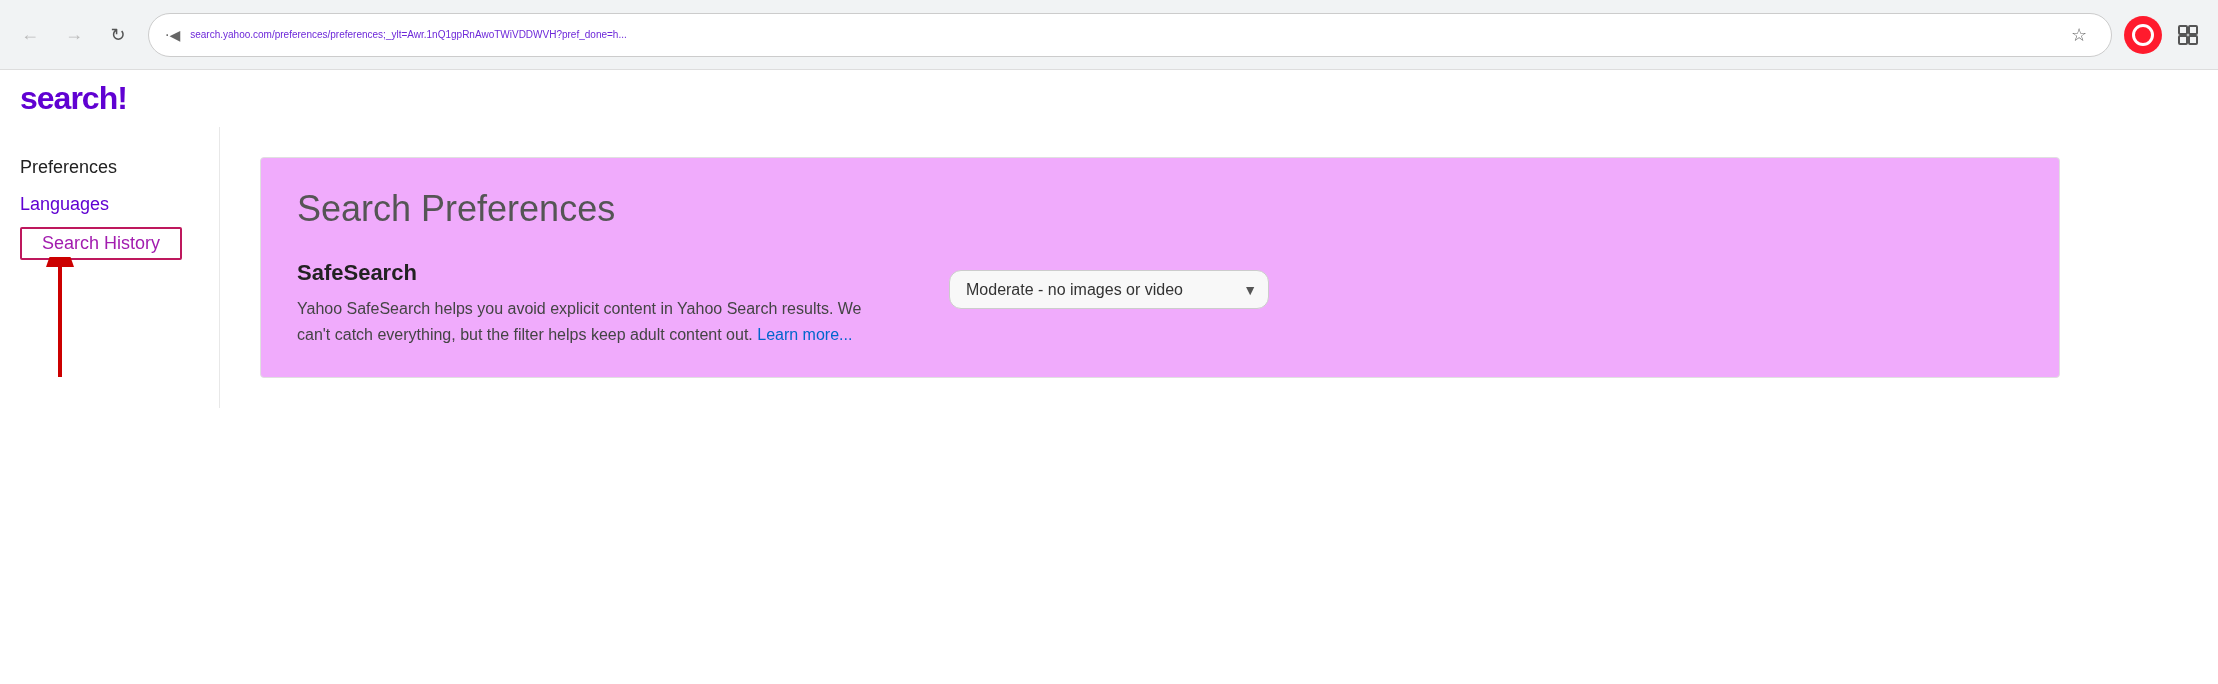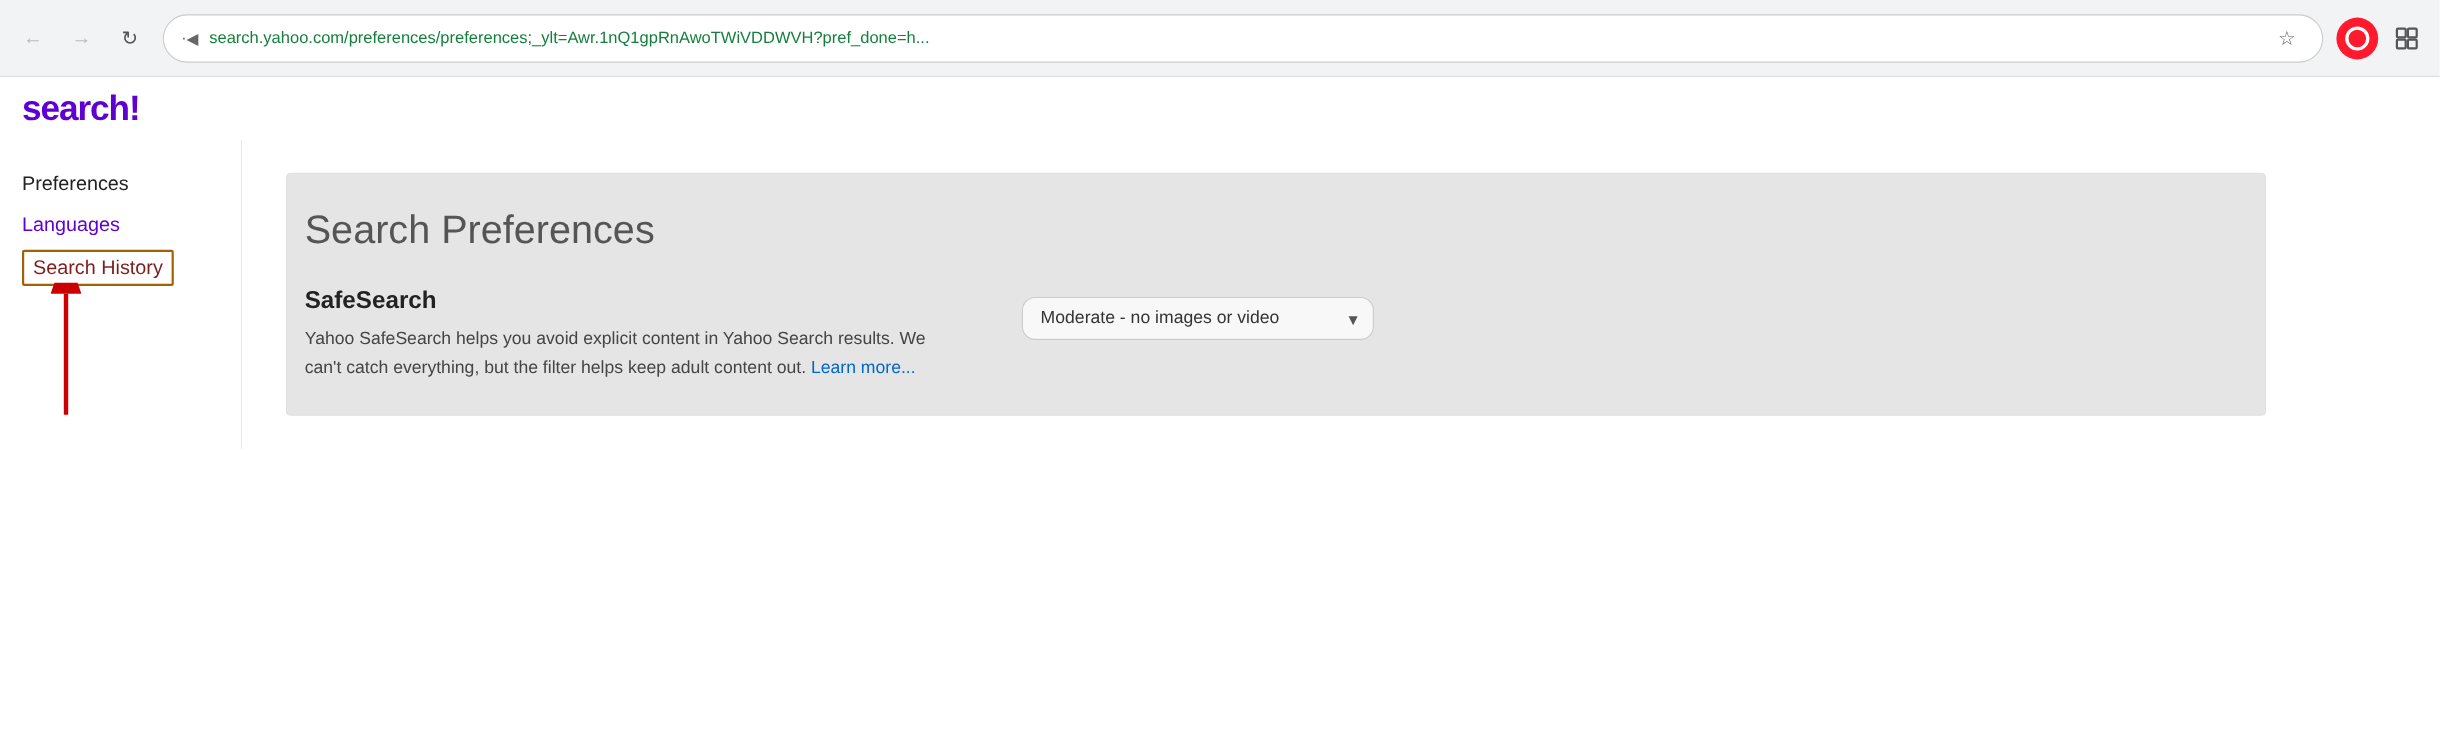--- a/index.html
+++ b/index.html
@@ -66,22 +66,22 @@
 
     .address-bar-icon {
       font-size: 14px;
       color: #666;
     }
 
     .address-bar {
       flex: 1;
       border: none;
       outline: none;
-      font-size: 15px;
-      color: #15803d;
+      font-size: 10px;
+      color: #6d28d9;
       background: transparent;
     }
 
     .star-btn {
       width: 32px;
       height: 32px;
       border: none;
       background: transparent;
       cursor: pointer;
       border-radius: 50%;
@@ -149,41 +149,41 @@
     .sidebar-nav-link {
       display: block;
       color: #6001d2;
       font-size: 18px;
       text-decoration: none;
       margin-bottom: 12px;
       cursor: pointer;
     }
 
     .sidebar-nav-link.active {
-      border: 2px solid #a16207;
-      padding: 4px 8px;
-      color: #7f1d1d;
+      border: 2px solid #be185d;
+      padding: 4px 20px;
+      color: #a21caf;
       border-radius: 2px;
       display: inline-block;
       position: relative;
     }
 
     
     .main-content {
       flex: 1;
       padding: 30px 40px;
       background: #fff;
       overflow-y: auto;
     }
 
     .content-card {
       border: 1px solid #e0e0e0;
       border-radius: 4px;
-      padding: 30px 16px;
-      background: #e5e5e5;
+      padding: 30px 36px;
+      background: #f0abfc;
       max-width: 1800px;
     }
 
     .page-title {
       font-size: 36px;
       font-weight: 400;
       color: #555;
       margin-bottom: 30px;
     }
 

